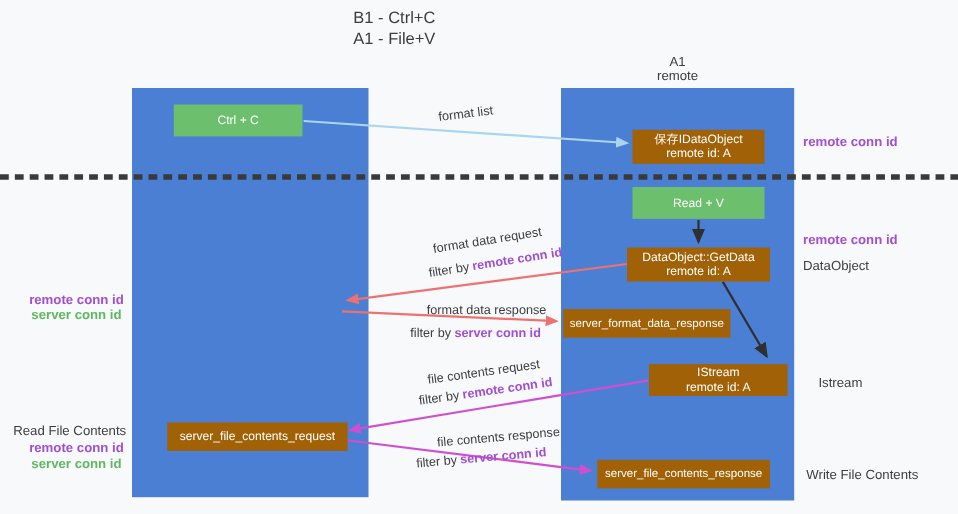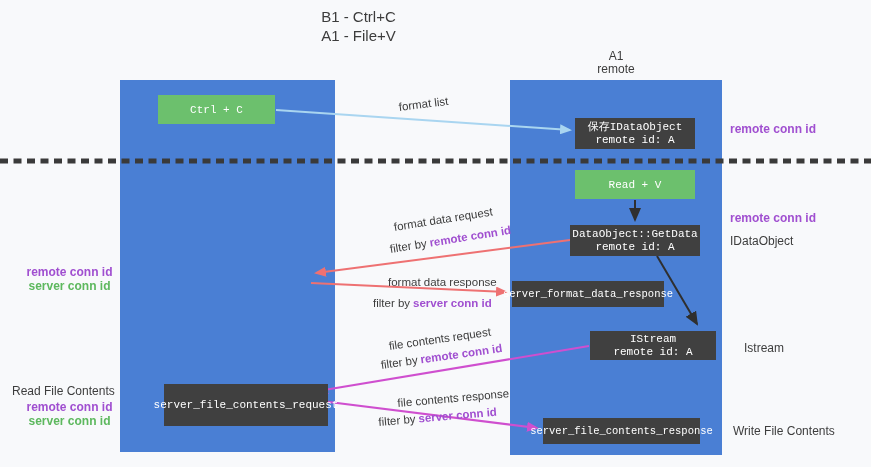--- a/index.html
+++ b/index.html
@@ -15,23 +15,22 @@
   }
   .col-header{
     position:absolute;text-align:center;font-size:12px;color:#3c3c3c;line-height:13px;
   }
   .lane{position:absolute;background:#4a7fd4;z-index:1;}
   .arrows{position:absolute;left:0;top:0;z-index:2;pointer-events:none;}
   .box{
     position:absolute;z-index:3;display:flex;flex-direction:column;
     align-items:center;justify-content:center;color:#ffffff;text-align:center;
     white-space:nowrap;
-    font-family:Liberation Mono, monospace;
   }
-  .box.orange{background:#404040;}
+  .box.orange{background:#a16207;}
   .box.green{background:#6cc06d;}
   .box .l1{font-size:11px;line-height:13px;}
   .box .l2{font-size:11px;line-height:13px;}
   .box .single{font-size:11px;}
   .edge-label{
     position:absolute;z-index:4;font-size:11.5px;color:#3d3d3d;
     white-space:nowrap;transform-origin:left top;
   }
   .side-label{position:absolute;z-index:4;font-size:12px;color:#3d3d3d;white-space:nowrap;}
   .bold-purple{color:#a04fd0;font-weight:bold;}
@@ -108,21 +107,21 @@
 
   <div class="box orange" style="left:512px;top:281px;width:152px;height:26px;font-size:10.5px;">
     <div style="font-size:10.5px;">server_format_data_response</div>
   </div>
 
   <div class="box orange" style="left:590px;top:331px;width:126px;height:29px;">
     <div class="l1">IStream</div>
     <div class="l2">remote id: A</div>
   </div>
 
-  <div class="box orange" style="left:164px;top:384px;width:164px;height:42px;align-items:center;">
+  <div class="box orange" style="left:152px;top:384px;width:164px;height:26px;align-items:center;">
     <div class="single">server_file_contents_request</div>
   </div>
 
   <div class="box orange" style="left:543px;top:418px;width:157px;height:26px;">
     <div style="font-size:10.5px;">server_file_contents_response</div>
   </div>
 
   <div class="edge-label" style="left:398px;top:101px;transform:rotate(-7deg);">format list</div>
 
   <div class="edge-label" style="left:393px;top:221px;transform:rotate(-9deg);">format data request</div>
@@ -140,21 +139,21 @@
     <span>filter by</span><span class="bold-purple filter-word">remote conn id</span>
   </div>
 
   <div class="edge-label" style="left:397px;top:397px;transform:rotate(-5deg);">file contents response</div>
   <div class="edge-label" style="left:378px;top:416px;transform:rotate(-5deg);">
     <span>filter by</span><span class="bold-purple filter-word">server conn id</span>
   </div>
 
   <div class="side-label bold-purple" style="left:730px;top:122px;">remote conn id</div>
   <div class="side-label bold-purple" style="left:730px;top:211px;">remote conn id</div>
-  <div class="side-label" style="left:730px;top:234px;">IDataObject</div>
+  <div class="side-label" style="left:730px;top:234px;">DataObject</div>
   <div class="side-label" style="left:744px;top:341px;">Istream</div>
   <div class="side-label" style="left:733px;top:424px;">Write File Contents</div>
 
   <div class="side-label stack" style="left:22px;top:265px;width:95px;">
     <div class="bold-purple">remote conn id</div>
     <div class="bold-green">server conn id</div>
   </div>
   <div class="side-label" style="left:12px;top:384px;">Read File Contents</div>
   <div class="side-label stack" style="left:22px;top:400px;width:95px;">
     <div class="bold-purple">remote conn id</div>

